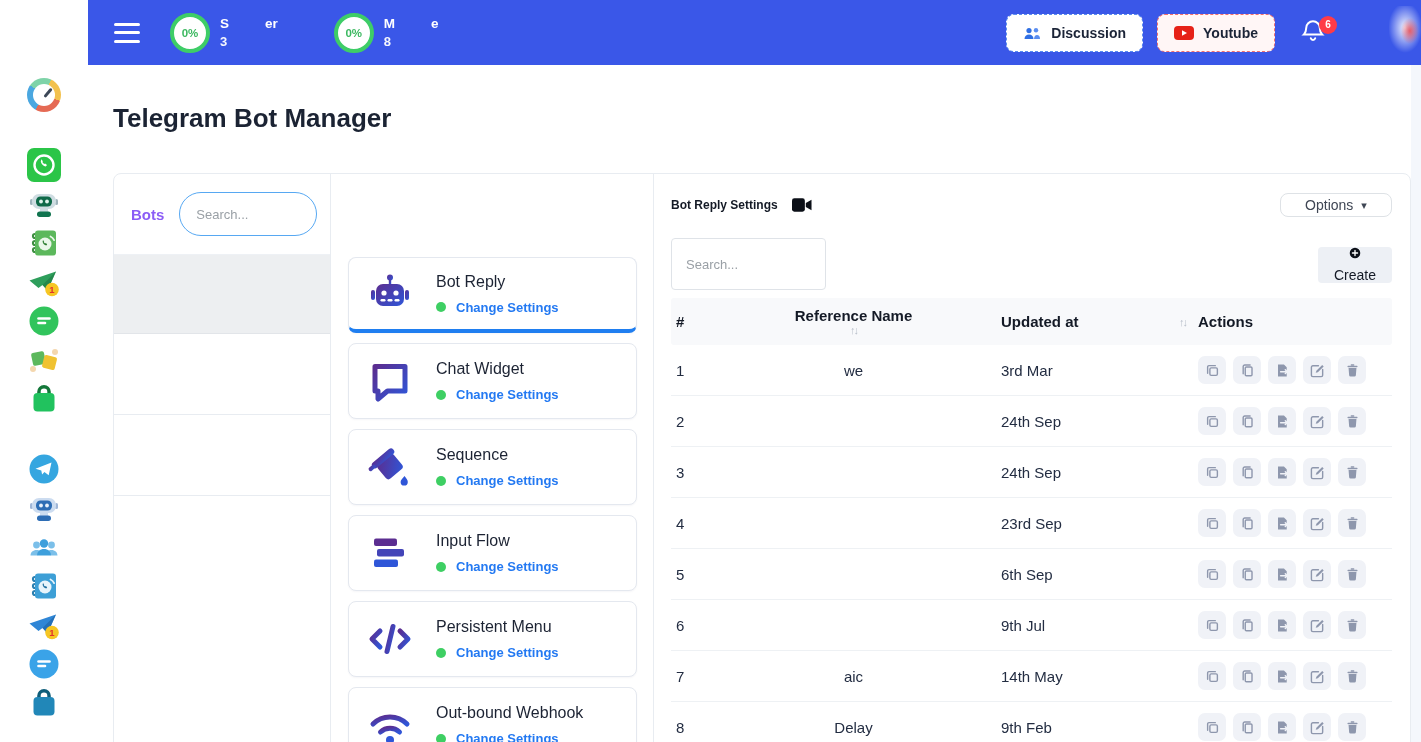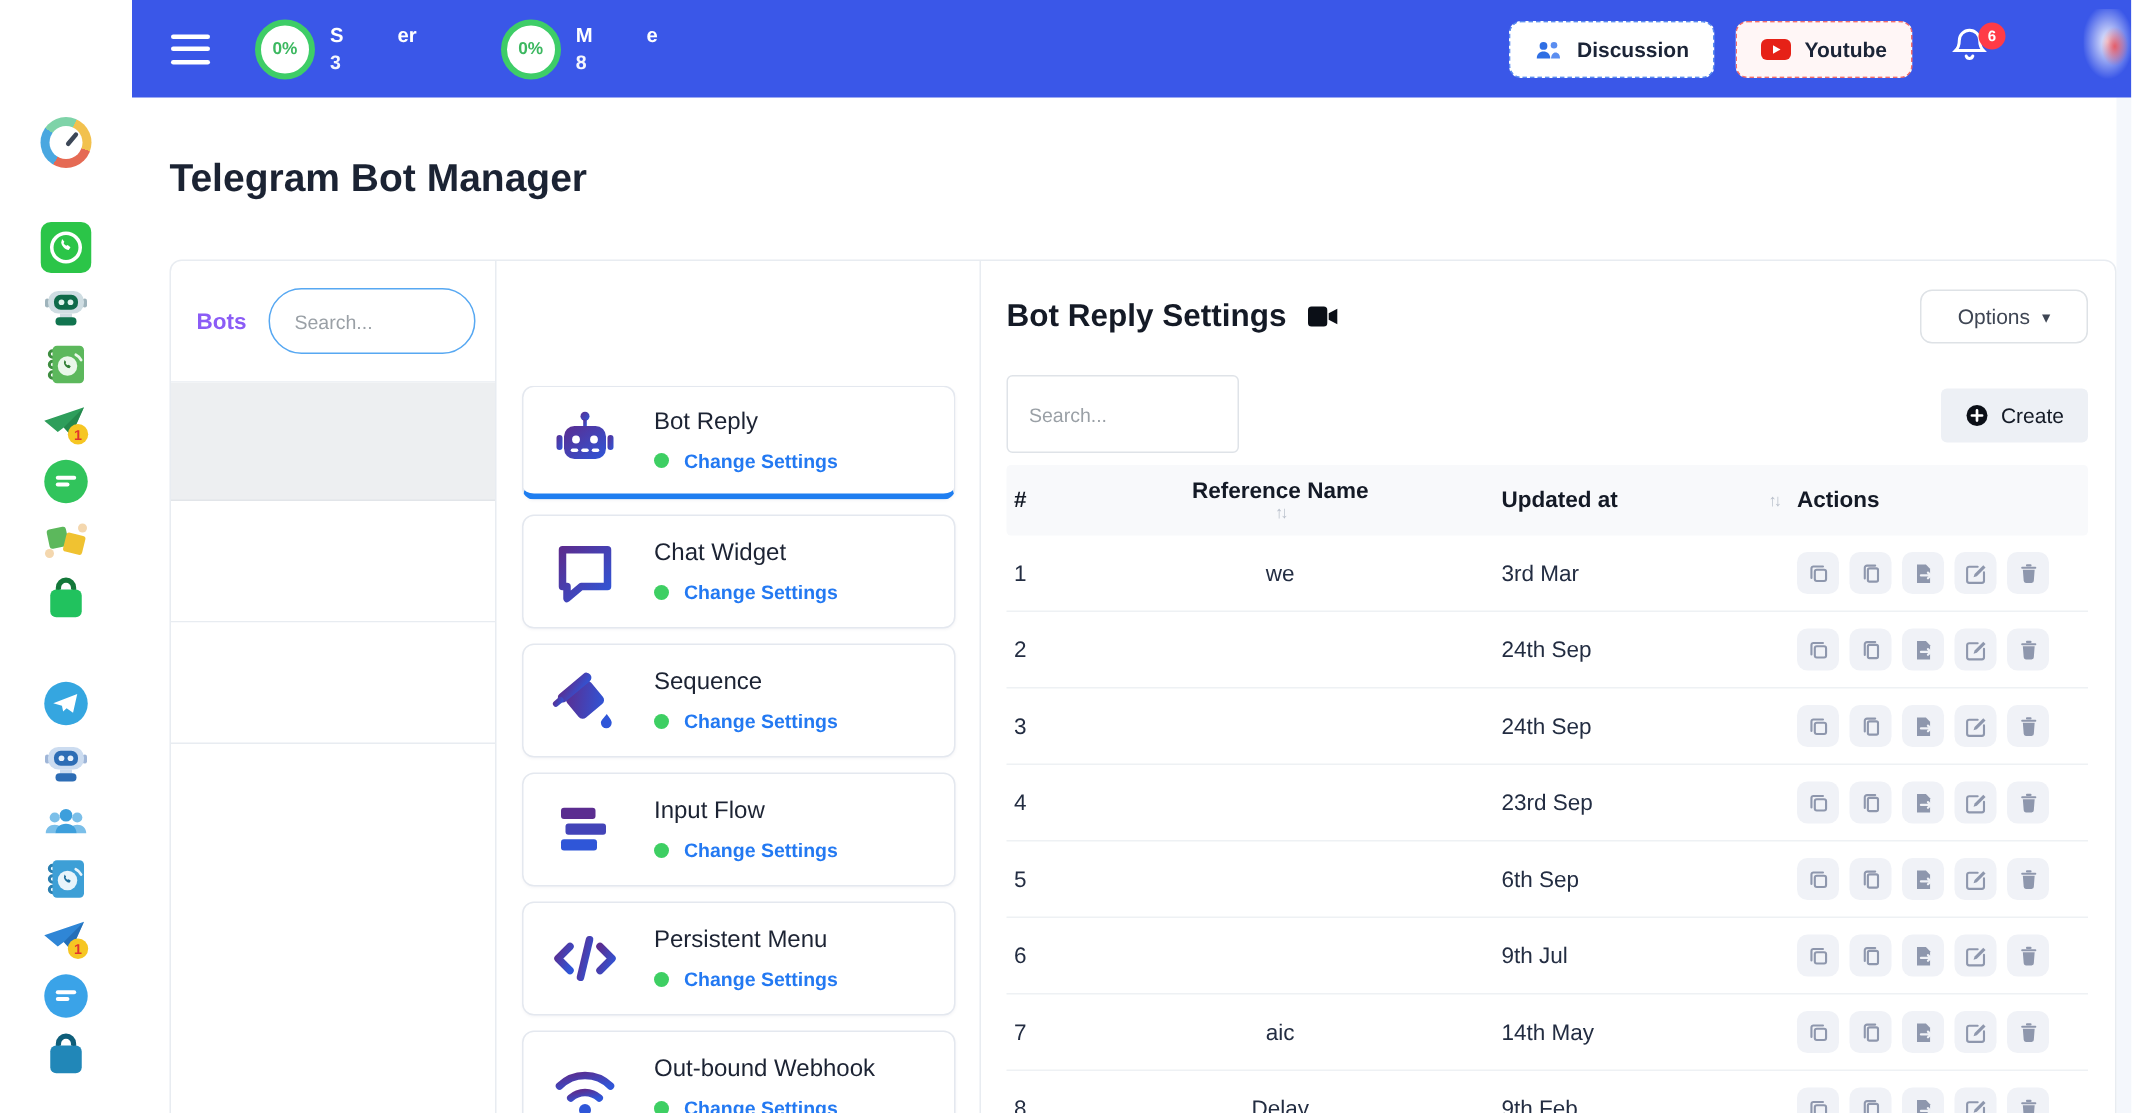--- a/index.html
+++ b/index.html
@@ -72,32 +72,32 @@
   .card.active { border-bottom:4px solid #1f7ef0; }
   .card-icon { width:48px; height:48px; flex:0 0 auto; }
   .card-title { font-size:16px; color:#1c2333; }
   .card-status { display:flex; align-items:center; gap:10px; margin-top:9px; }
   .dot { width:10px; height:10px; border-radius:50%; background:#3ecf63; }
   .link { color:#2379f2; font-size:13px; font-weight:700; cursor:pointer; text-decoration:none; }
 
   
   .col-settings { flex:1; padding:0 18px 0 17px; display:flex; flex-direction:column; }
   .settings-head { display:flex; align-items:center; margin-top:19px; }
-  .settings-title { font-size:21px; font-weight:700; color:#141a26; display:flex; align-items:center; gap:14px; }
-  .options-btn { margin-left:auto; width:112px; height:36px; background:#fff; border:1px solid #dee2e6;
+  .settings-title { font-size:12px; font-weight:700; color:#141a26; display:flex; align-items:center; gap:14px; }
+  .options-btn { margin-left:auto; width:112px; height:24px; background:#fff; border:1px solid #dee2e6;
                  border-radius:8px; font-size:14px; color:#3f4654; display:flex; align-items:center;
                  justify-content:center; gap:8px; cursor:pointer; font-family:inherit; }
   .caret { font-size:11px; color:#3f4654; }
   .toolbar { display:flex; align-items:flex-start; margin-top:21px; }
   .box-search { width:155px; height:52px; border:1px solid #dfe3e8; border-radius:4px; padding:0 14px;
                 font-size:13px; color:#495057; outline:none; font-family:inherit; }
   .box-search::placeholder { color:#9aa0a6; }
   .create-btn { margin-left:auto; margin-top:9px; height:36px; padding:0 16px; background:#edf0f5; border:none;
                 border-radius:4px; font-size:14px; color:#141a26; display:flex; align-items:center; gap:8px;
-                cursor:pointer; font-family:inherit; }
+                cursor:pointer; font-family:inherit;flex-direction:column; }
 
   .table { margin-top:8px; }
   .thead { display:flex; align-items:center; height:47px; background:#f8f9fb; border-radius:3px;
            font-weight:700; font-size:15px; color:#141a26; }
   .c-num { width:45px; padding-left:5px; }
   .c-name { width:285px; display:flex; align-items:center; justify-content:space-between; padding-right:10px;flex-direction:column; }
   .c-upd { width:195px; display:flex; align-items:center; justify-content:space-between; padding-right:10px; }
   .c-act { flex:1; display:flex; align-items:center; gap:7px; padding-left:2px; }
   .sort { font-size:11px; color:#b8bfca; letter-spacing:-2px; font-weight:400; cursor:pointer; }
   .trow { display:flex; align-items:center; height:51px; border-bottom:1px solid #eef1f4; font-size:15px; color:#232d42; }

